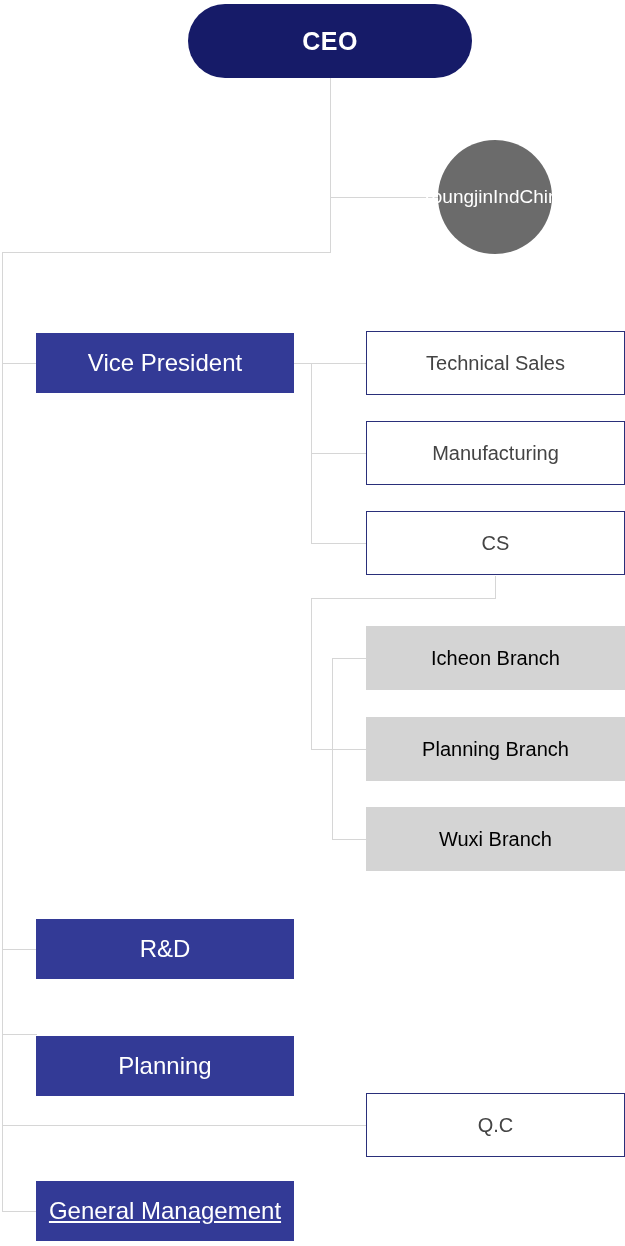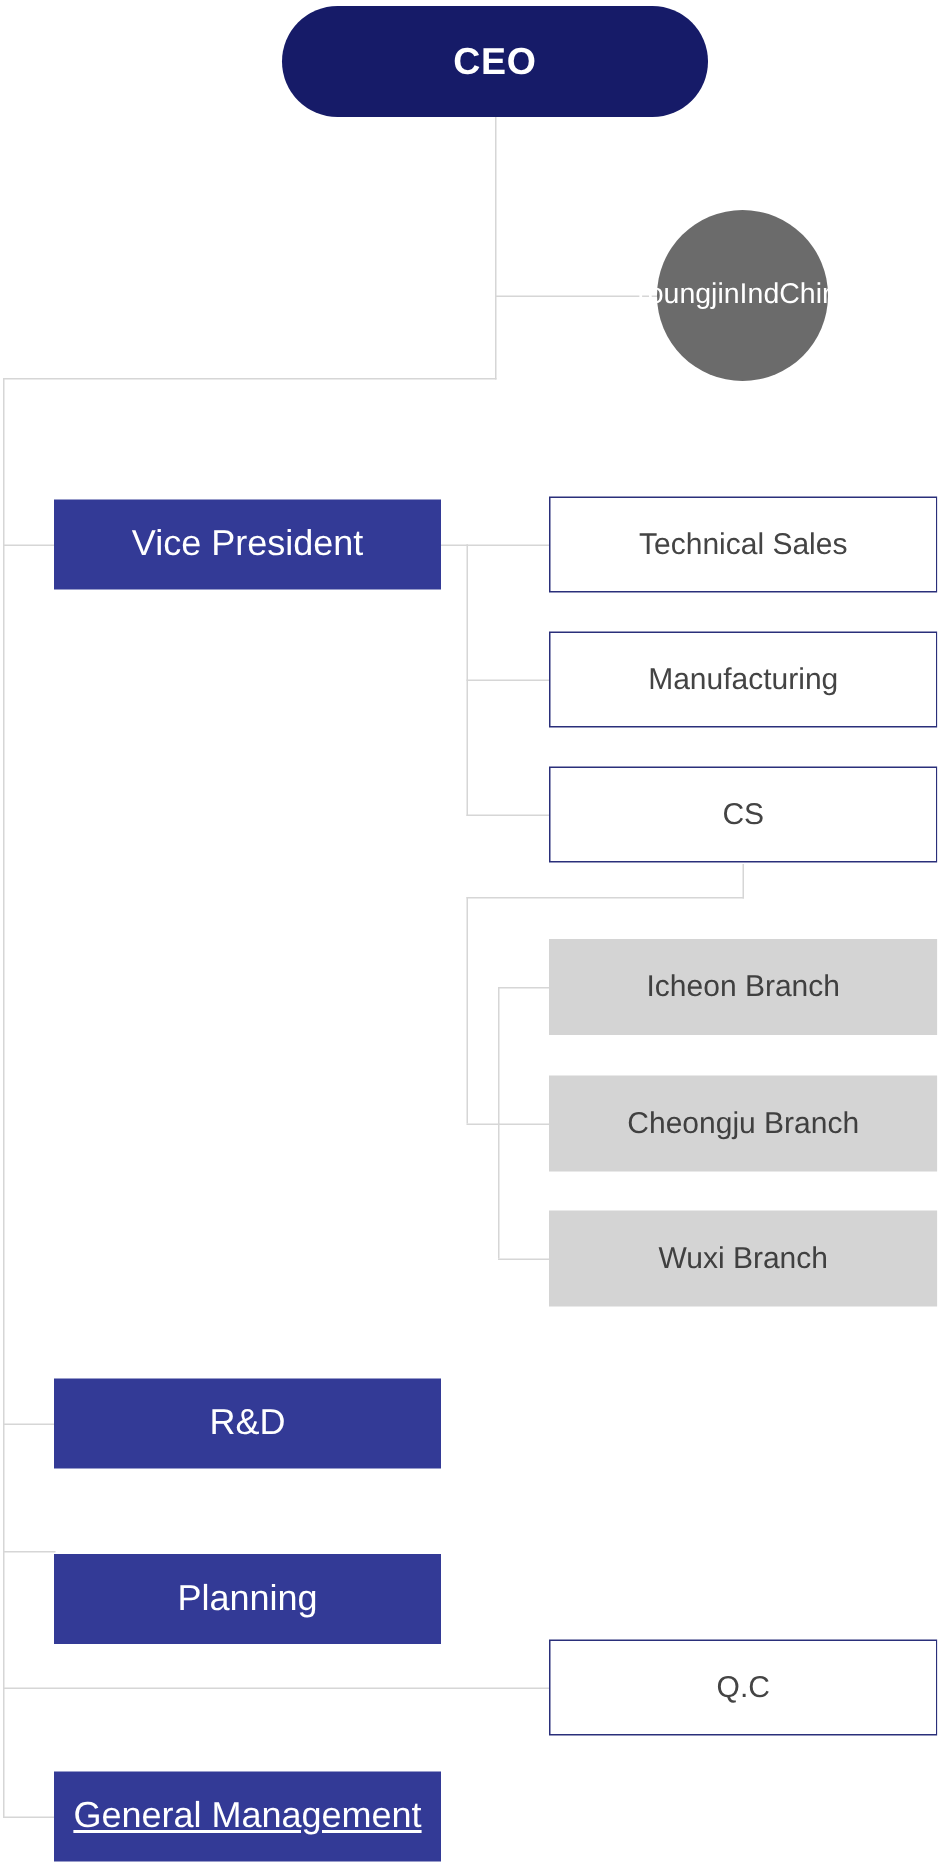--- a/index.html
+++ b/index.html
@@ -85,21 +85,21 @@
     color: #444444;
     font-size: 20px;
   }
 
   
   .node-gray {
     left: 366px;
     width: 259px;
     height: 64px;
     background: #d4d4d4;
-    color: #404040;
+    color: #000000;
     font-size: 20px;
   }
 </style>
 </head>
 <body>
 
 <div id="chart">
 
   <div class="line line-v" style="left:330px; top:78px; height:175px;"></div>
 
@@ -155,21 +155,21 @@
 
   <div class="node node-outline" style="top:511px;">
     <span>CS</span>
   </div>
 
   <div class="node node-gray" style="top:626px;">
     <span>Icheon Branch</span>
   </div>
 
   <div class="node node-gray" style="top:717px;">
-    <span>Cheongju Branch</span>
+    <span>Planning Branch</span>
   </div>
 
   <div class="node node-gray" style="top:807px;">
     <span>Wuxi Branch</span>
   </div>
 
   <div class="node node-blue" style="top:919px;">
     <span>R&amp;D</span>
   </div>
 

